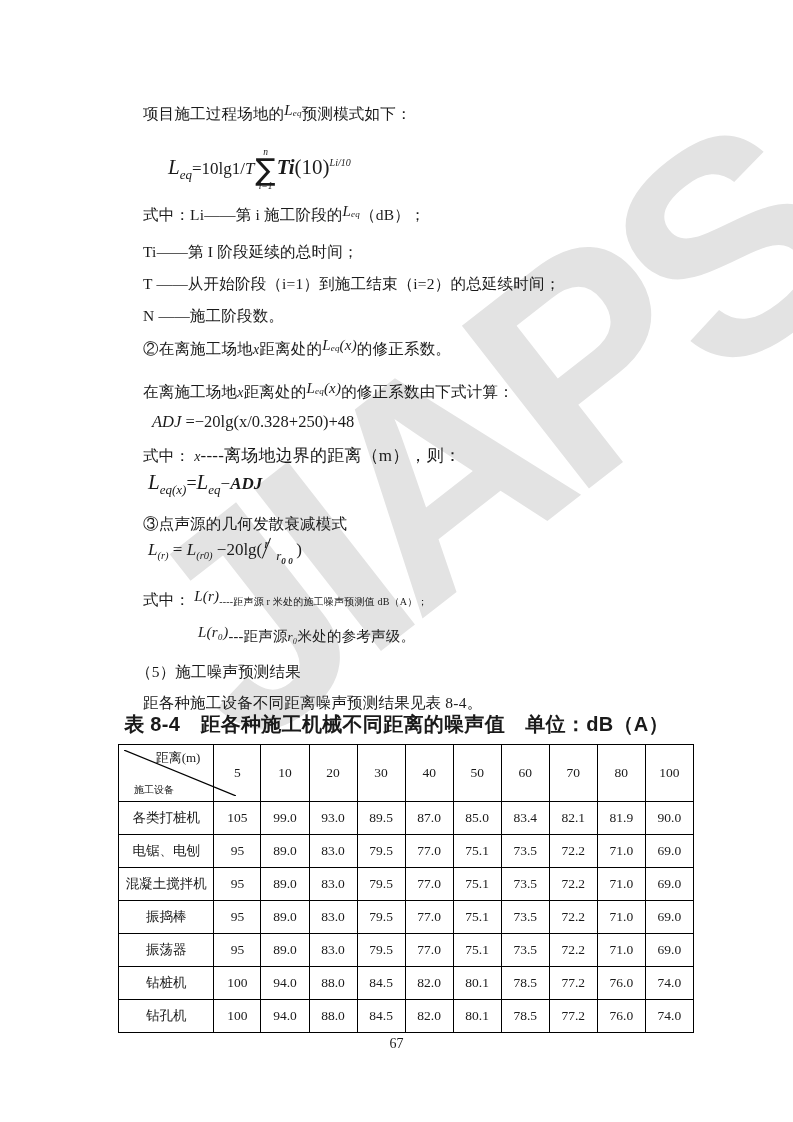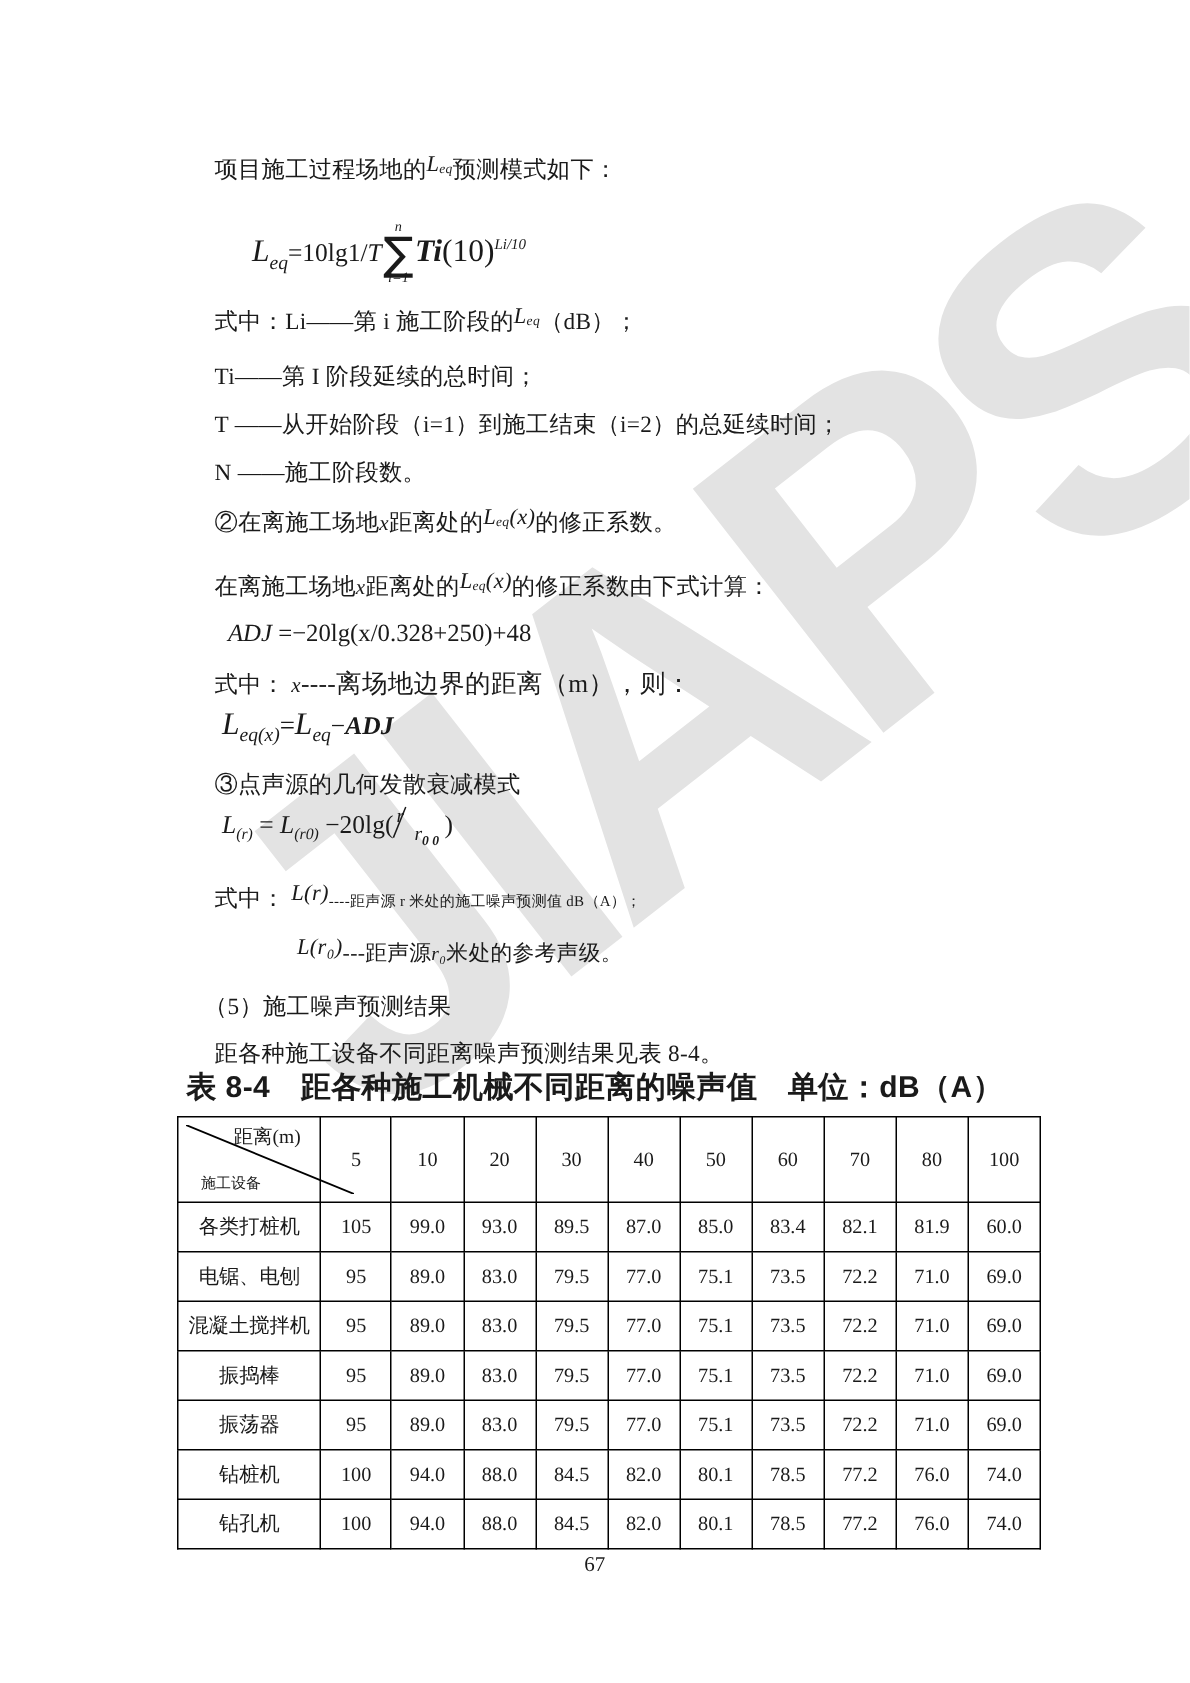--- a/index.html
+++ b/index.html
@@ -310,21 +310,21 @@
           <td class="rowhead">各类打桩机</td>
           <td class="datacell">105</td>
           <td class="datacell">99.0</td>
           <td class="datacell">93.0</td>
           <td class="datacell">89.5</td>
           <td class="datacell">87.0</td>
           <td class="datacell">85.0</td>
           <td class="datacell">83.4</td>
           <td class="datacell">82.1</td>
           <td class="datacell">81.9</td>
-          <td class="datacell">60.0</td>
+          <td class="datacell">90.0</td>
         </tr>
         <tr>
           <td class="rowhead">电锯、电刨</td>
           <td class="datacell">95</td>
           <td class="datacell">89.0</td>
           <td class="datacell">83.0</td>
           <td class="datacell">79.5</td>
           <td class="datacell">77.0</td>
           <td class="datacell">75.1</td>
           <td class="datacell">73.5</td>

